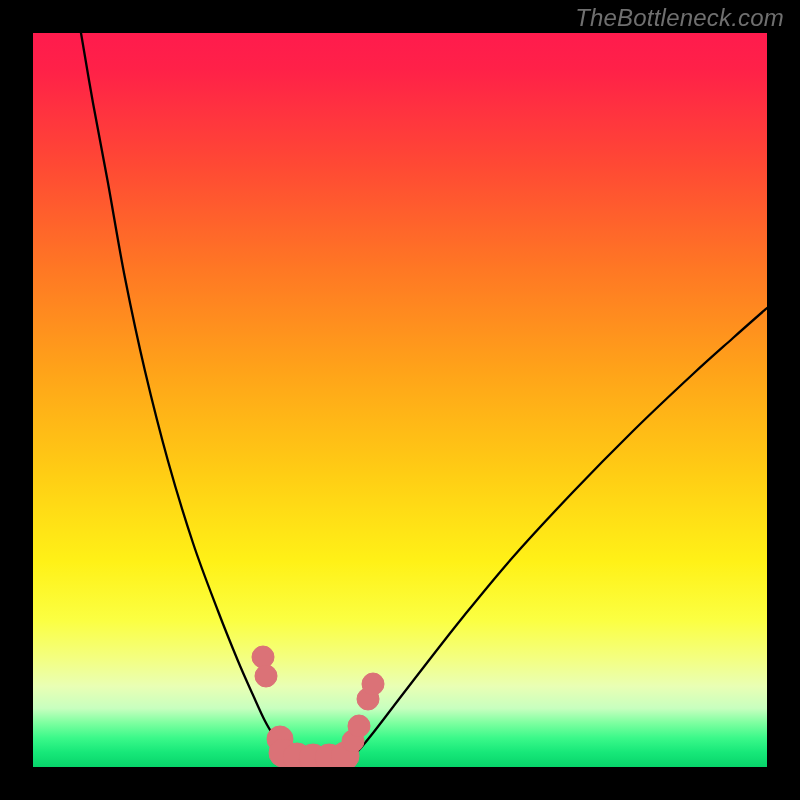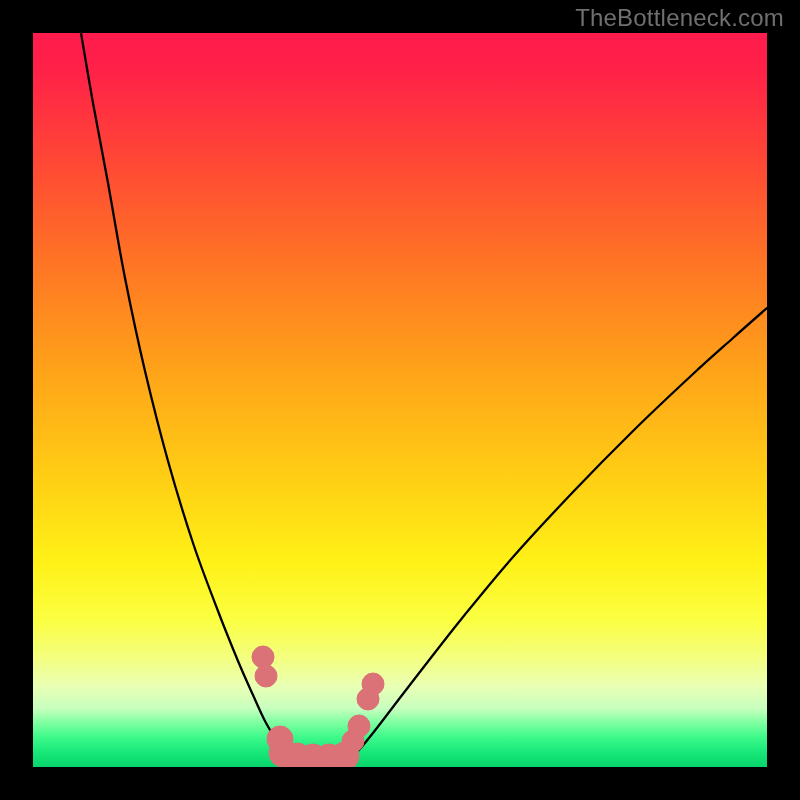--- a/index.html
+++ b/index.html
@@ -32,20 +32,21 @@
   }
   .watermark {
     position: absolute;
     top: 4px;
     right: 16px;
     font-family: Arial, Helvetica, sans-serif;
     font-size: 24px;
     color: #6f6f6f;
     letter-spacing: 0.2px;
     user-select: none;
+    font-style: italic;
   }
   svg.curves {
     position: absolute;
     inset: 0;
     width: 100%;
     height: 100%;
   }
   .marker {
     fill: #db7277;
     stroke: #db7277;

